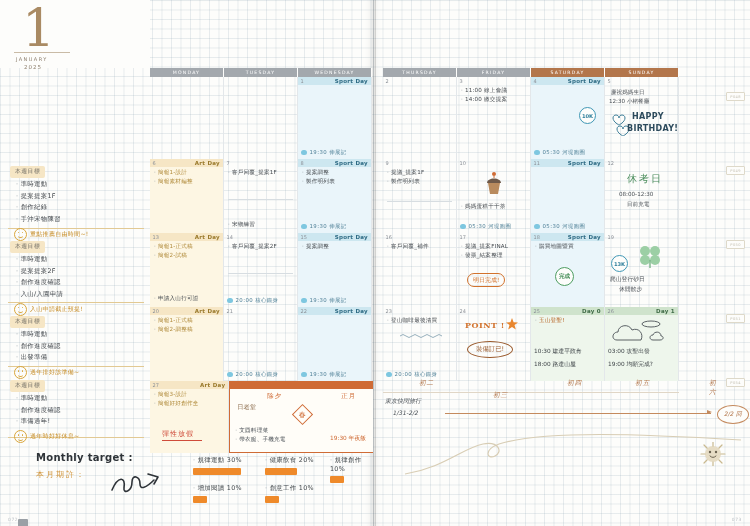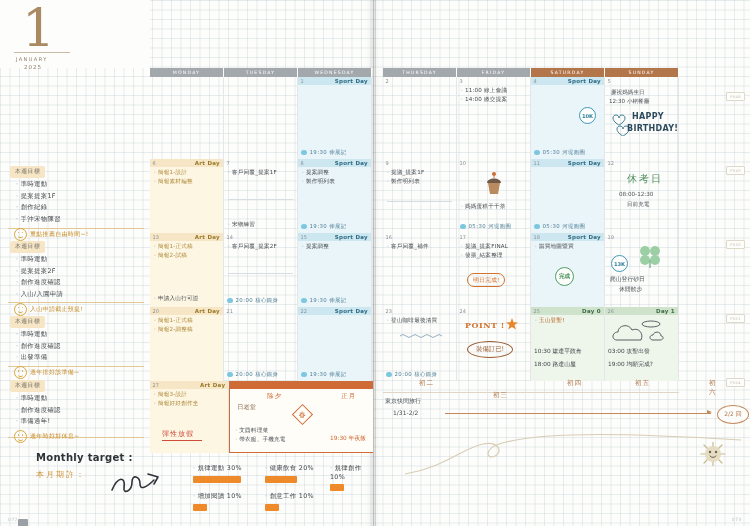--- a/index.html
+++ b/index.html
@@ -88,21 +88,21 @@
   .cny-top{height:7px;background:#cf6b35;}
   .cny-lbl{position:absolute;font-size:6.4px;color:#cf6b35;letter-spacing:1px;}
   .diamond{position:absolute;width:13px;height:13px;border:1.1px solid #cf6b35;transform:rotate(45deg);
     display:flex;align-items:center;justify-content:center;}
   .diamond span{transform:rotate(-45deg);font-size:7px;color:#cf6b35;}
 
   
   .mt{position:absolute;left:36px;top:452px;z-index:7;}
   .mt-en{font-size:10px;font-weight:bold;color:#2f3439;letter-spacing:.3px;}
   .mt-zh{font-size:8px;color:#d2963c;letter-spacing:2px;margin-top:6px;}
-  .tgt{position:absolute;margin-top:8px;}
+  .tgt{position:absolute;}
   .tgt-tx{font-size:6.4px;color:#3f4549;letter-spacing:.3px;}
   .tgt-tx::before{content:"· ";color:#8d959b;}
   .tgt-bar{height:7px;background:#ef8a2a;border-radius:1px;margin-top:3px;}
 
   
   .quote{position:absolute;left:400px;top:466px;width:300px;text-align:center;z-index:7;
     font-family:"DejaVu Serif","Liberation Serif",serif;font-style:italic;font-size:7px;color:#4a5056;line-height:10.5px;}
 
   
   .lun{position:absolute;z-index:6;}
@@ -547,21 +547,21 @@
             <ellipse cx="40" cy="6" rx="9" ry="3" fill="none" stroke="#4a5056" stroke-width=".9"></ellipse>
             <path d="M6 22 C0 22, 1 14, 7 14 C7 7, 18 5, 21 12 C28 9, 33 16, 30 22 Z" fill="none" stroke="#4a5056" stroke-width=".9"></path>
             <path d="M42 22 C38 22, 38 17, 42 17 C43 13, 50 13, 50 18 C53 18, 53 22, 49 22 Z" fill="none" stroke="#4a5056" stroke-width=".9"></path>
           </svg>
           <div style="position:absolute;left:3px;top:40px;font-size:5.8px;color:#3f4549">03:00 攻聖出發</div>
           <div style="position:absolute;left:3px;top:53px;font-size:5.8px;color:#3f4549">19:00 均願完成?</div>
         </div>
       </div>
     </div>
 
-    <div class="lun" style="left:10px;top:378px;width:296px;">
+    <div class="lun" style="left:10px;top:378px;width:296px;font-style:italic;">
       <div style="position:relative;height:14px;border-bottom:1px solid #e0d6c6;">
         <div class="lun-lbl" style="left:36px;top:1px;">初二</div>
         <div class="lun-lbl" style="left:110px;top:13px;">初三</div>
         <div class="lun-lbl" style="left:184px;top:1px;">初四</div>
         <div class="lun-lbl" style="left:252px;top:1px;">初五</div>
         <div class="lun-lbl" style="left:326px;top:1px;">初六</div>
       </div>
       <div style="position:relative;height:34px;">
         <div style="position:absolute;left:2px;top:4px;font-size:6px;color:#4a5056">東京快閃旅行</div>
         <div style="position:absolute;left:10px;top:16px;font-size:6px;color:#4a5056">1/31-2/2</div>

